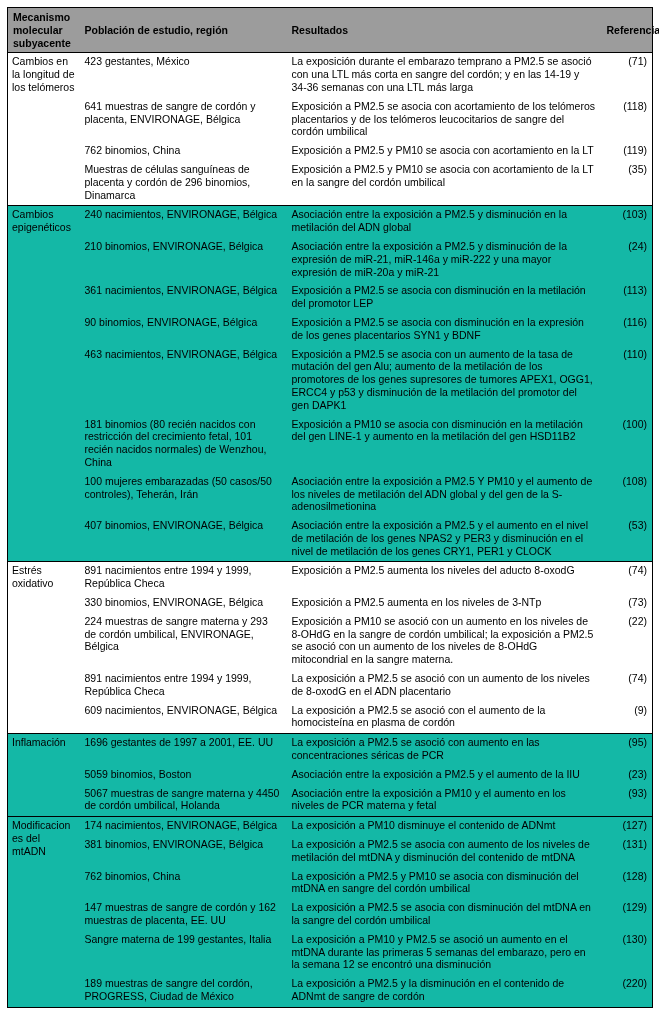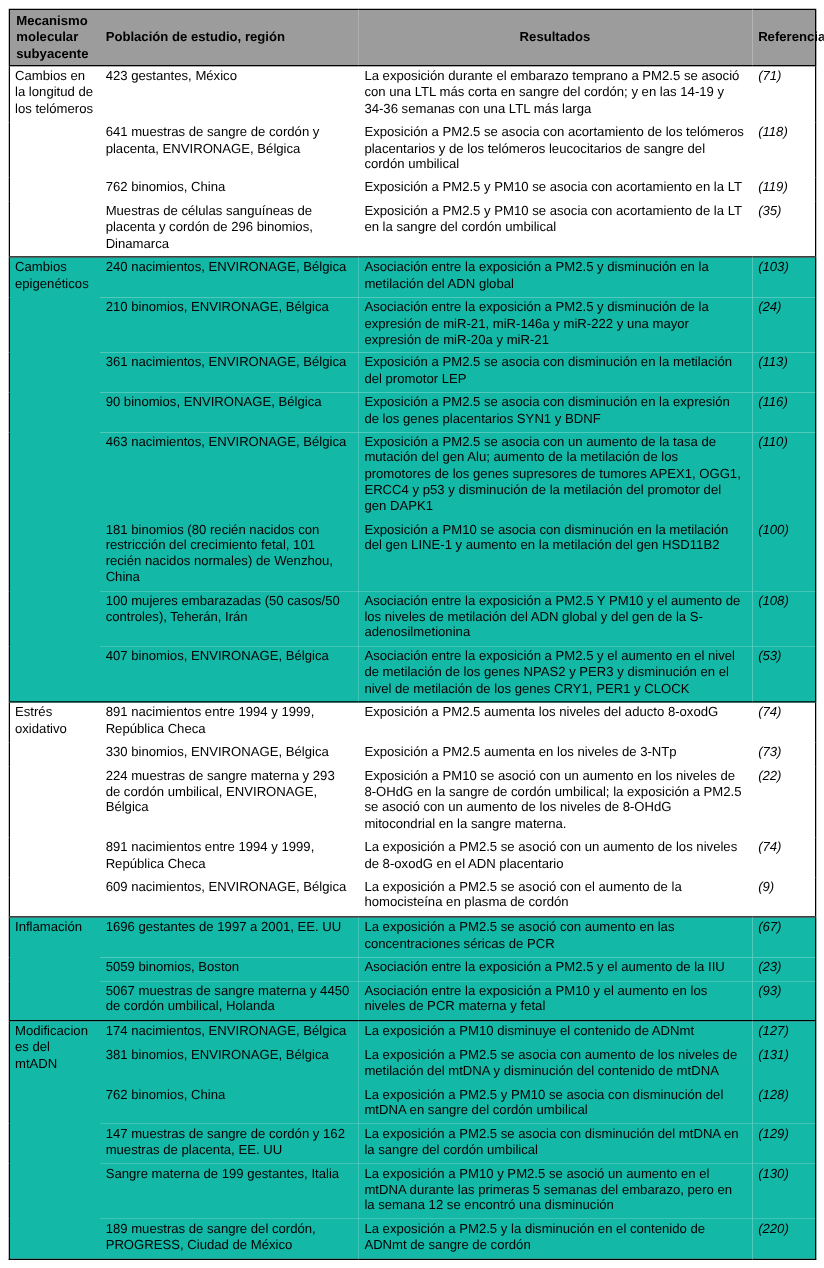--- a/index.html
+++ b/index.html
@@ -34,36 +34,35 @@
     background: #9c9c9c;
     border-top: 1px solid #000000;
     border-bottom: 1px solid #000000;
     font-weight: bold;
     font-size: 10.5px;
     line-height: 1.22;
     padding: 3px 5px;
     vertical-align: middle;
   }
   th.left   { text-align: left; }
-  th.center { text-align: center; }
+  th.center { text-align: left; }
 
   td {
     vertical-align: top;
     padding: 2px 5px 4px 5px;
     line-height: 1.22;
     overflow-wrap: break-word;
     hyphens: auto;
   }
   td.mech {
     padding-left: 4px;
     padding-right: 4px;
   }
   td.ref {
-    text-align: left;
-    font-style: italic;
+    text-align: right;
   }
   tr.group-start td {
     border-top: 1px solid #000000;
     margin-top: 12px;
   }
   tr.shaded td {
     background: #14b8a6;
   }
 </style>
 </head>
@@ -171,21 +170,21 @@
         </tr>
         <tr>
           <td class="pop">609 nacimientos, ENVIRONAGE, Bélgica</td>
           <td class="res">La exposición a PM2.5 se asoció con el aumento de la homocisteína en plasma de cordón</td>
           <td class="ref">(9)</td>
         </tr>
         <tr class="shaded group-start">
           <td class="mech" rowspan="3">Inflamación</td>
           <td class="pop">1696 gestantes de 1997 a 2001, EE. UU</td>
           <td class="res">La exposición a PM2.5 se asoció con aumento en las concentraciones séricas de PCR</td>
-          <td class="ref">(67)</td>
+          <td class="ref">(95)</td>
         </tr>
         <tr class="shaded">
           <td class="pop">5059 binomios, Boston</td>
           <td class="res">Asociación entre la exposición a PM2.5 y el aumento de la IIU</td>
           <td class="ref">(23)</td>
         </tr>
         <tr class="shaded">
           <td class="pop">5067 muestras de sangre materna y 4450 de cordón umbilical, Holanda</td>
           <td class="res">Asociación entre la exposición a PM10 y el aumento en los niveles de PCR materna y fetal</td>
           <td class="ref">(93)</td>

